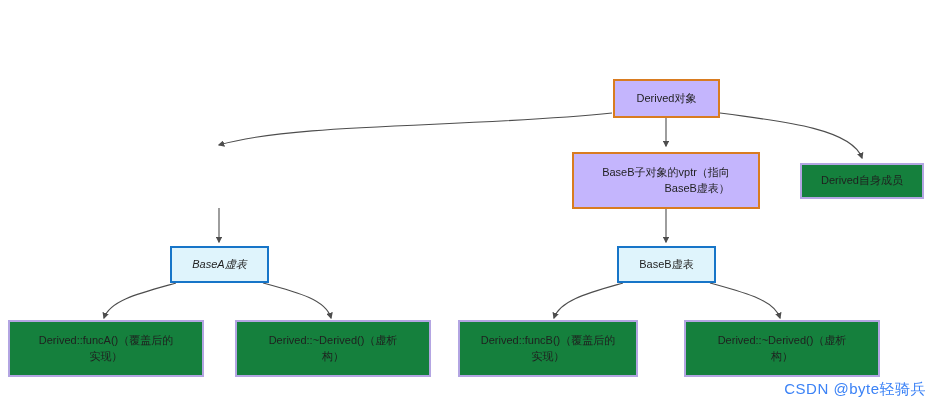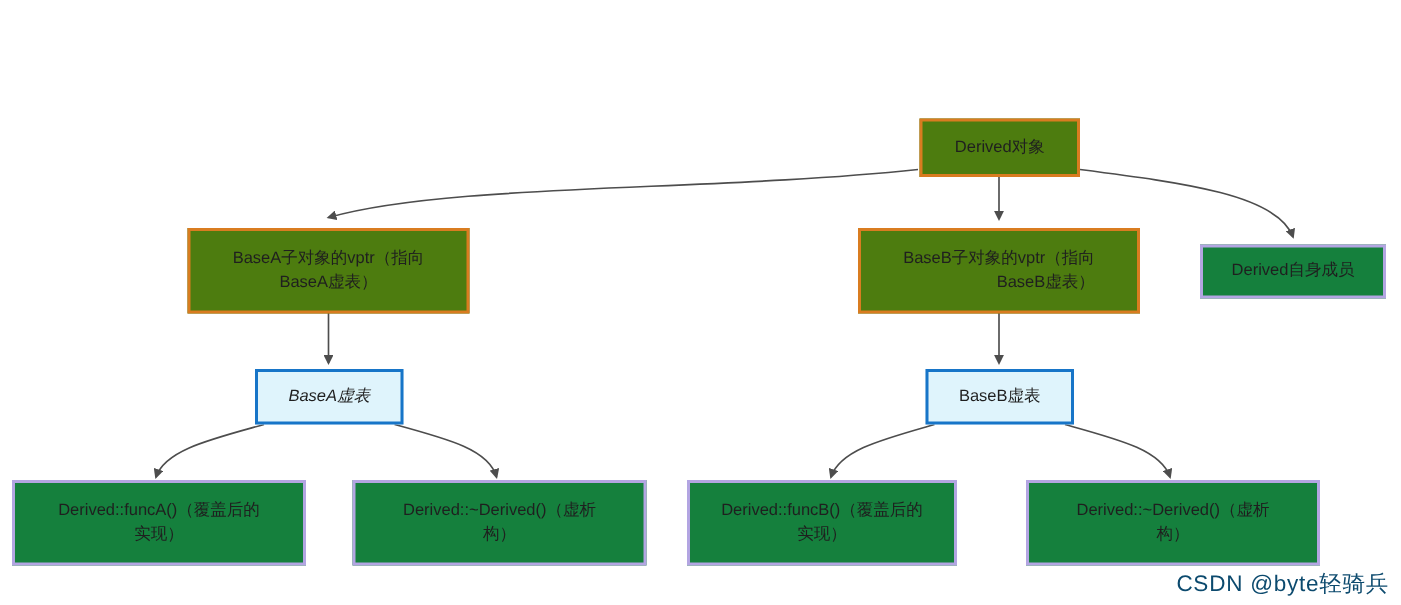--- a/index.html
+++ b/index.html
@@ -34,40 +34,40 @@
     color: #1f1f1f;
     border-width: 2px;
     border-style: solid;
   }
   .node .label {
     display: block;
     padding: 0 6px;
     white-space: pre-line;
   }
   .node.orange {
-    background: #4d7c0f;
+    background: #c4b5fd;
     border-color: #d97c20;
     font-size: 11px;
   }
   .node.blue {
     background: #dff4fc;
     border-color: #1775c8;
     font-size: 11px;
   }
   .node.lavender {
     background: #15803d;
     border-color: #b3a5e2;
     font-size: 11px;
   }
   .watermark {
     position: absolute;
     right: 8px;
     bottom: 4px;
     font-size: 15px;
-    color: #0c4a6e;
+    color: #3b82f6;
     letter-spacing: 0.5px;
     user-select: none;
     margin-top: 28px;
   }
 </style>
 </head>
 <body>
 
 <div id="canvas">
 
@@ -94,24 +94,20 @@
 
     <path d="M 623 283 C 588 293, 560 300, 554 318" fill="none" stroke="#4d4d4d" stroke-width="1.1" marker-end="url(#arrow)"></path>
 
     <path d="M 710 283 C 746 293, 774 300, 780 318" fill="none" stroke="#4d4d4d" stroke-width="1.1" marker-end="url(#arrow)"></path>
   </svg>
 
   <div class="node orange" style="left:613px; top:79px; width:107px; height:39px;">
     <span class="label">Derived对象</span>
   </div>
 
-  <div class="node orange" style="left:125px; top:152px; width:188px; height:57px;">
-    <span class="label">BaseA子对象的vptr（指向
-BaseA虚表）</span>
-  </div>
 
   <div class="node orange" style="left:572px; top:152px; width:188px; height:57px;text-align:right;">
     <span class="label">BaseB子对象的vptr（指向
 BaseB虚表）</span>
   </div>
 
   <div class="node lavender" style="left:800px; top:163px; width:124px; height:36px;">
     <span class="label">Derived自身成员</span>
   </div>
 

